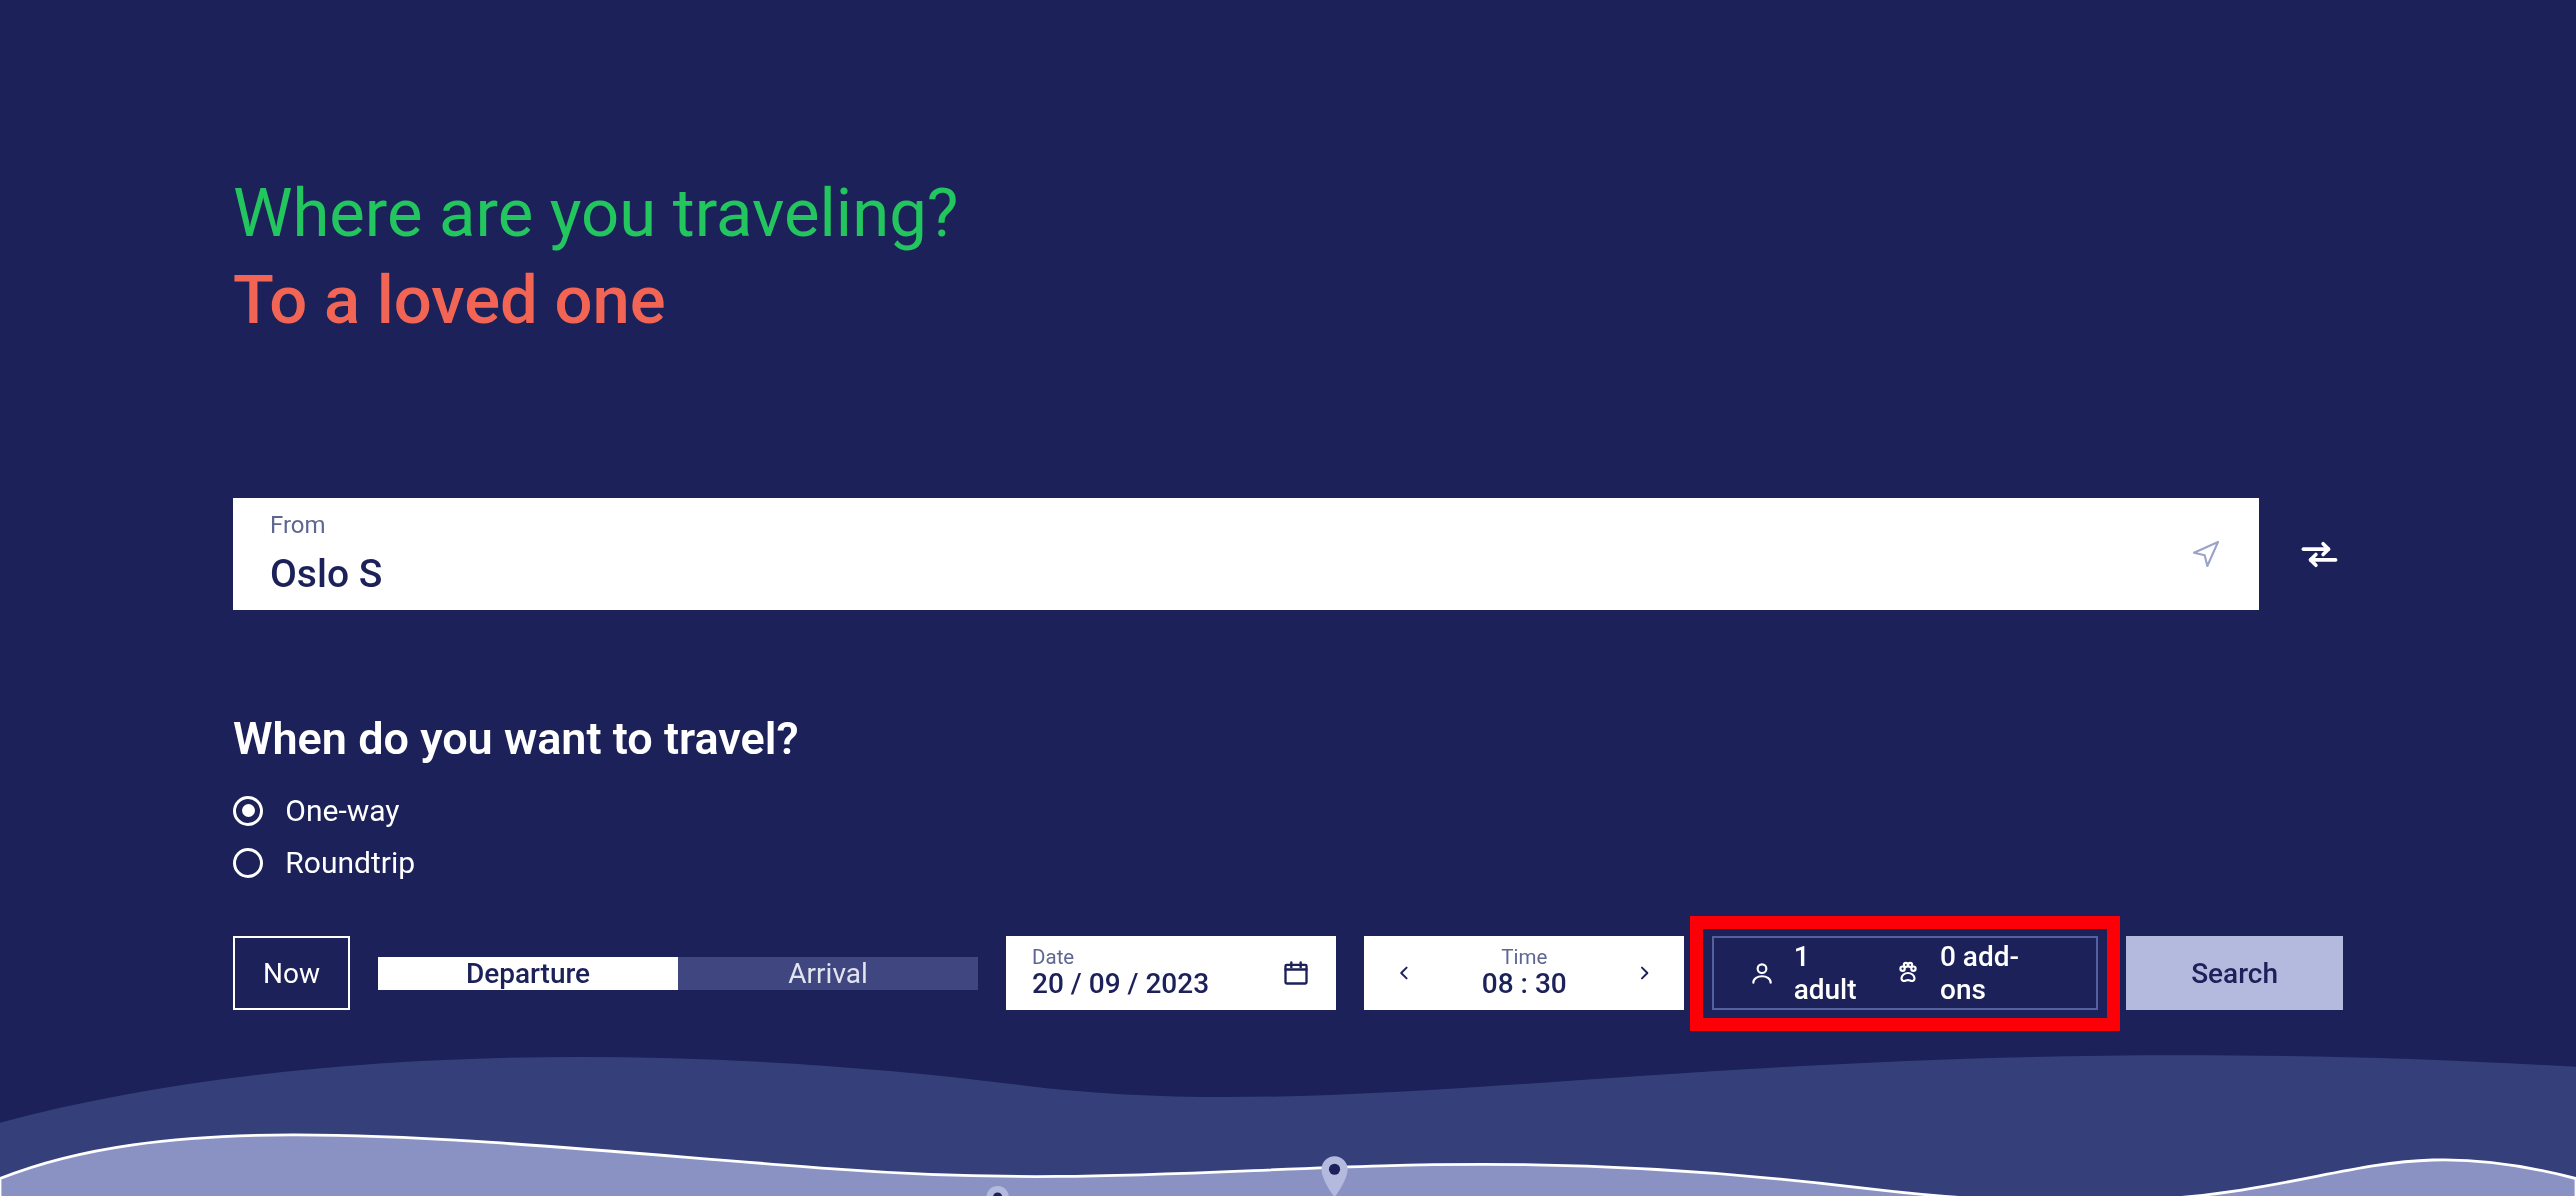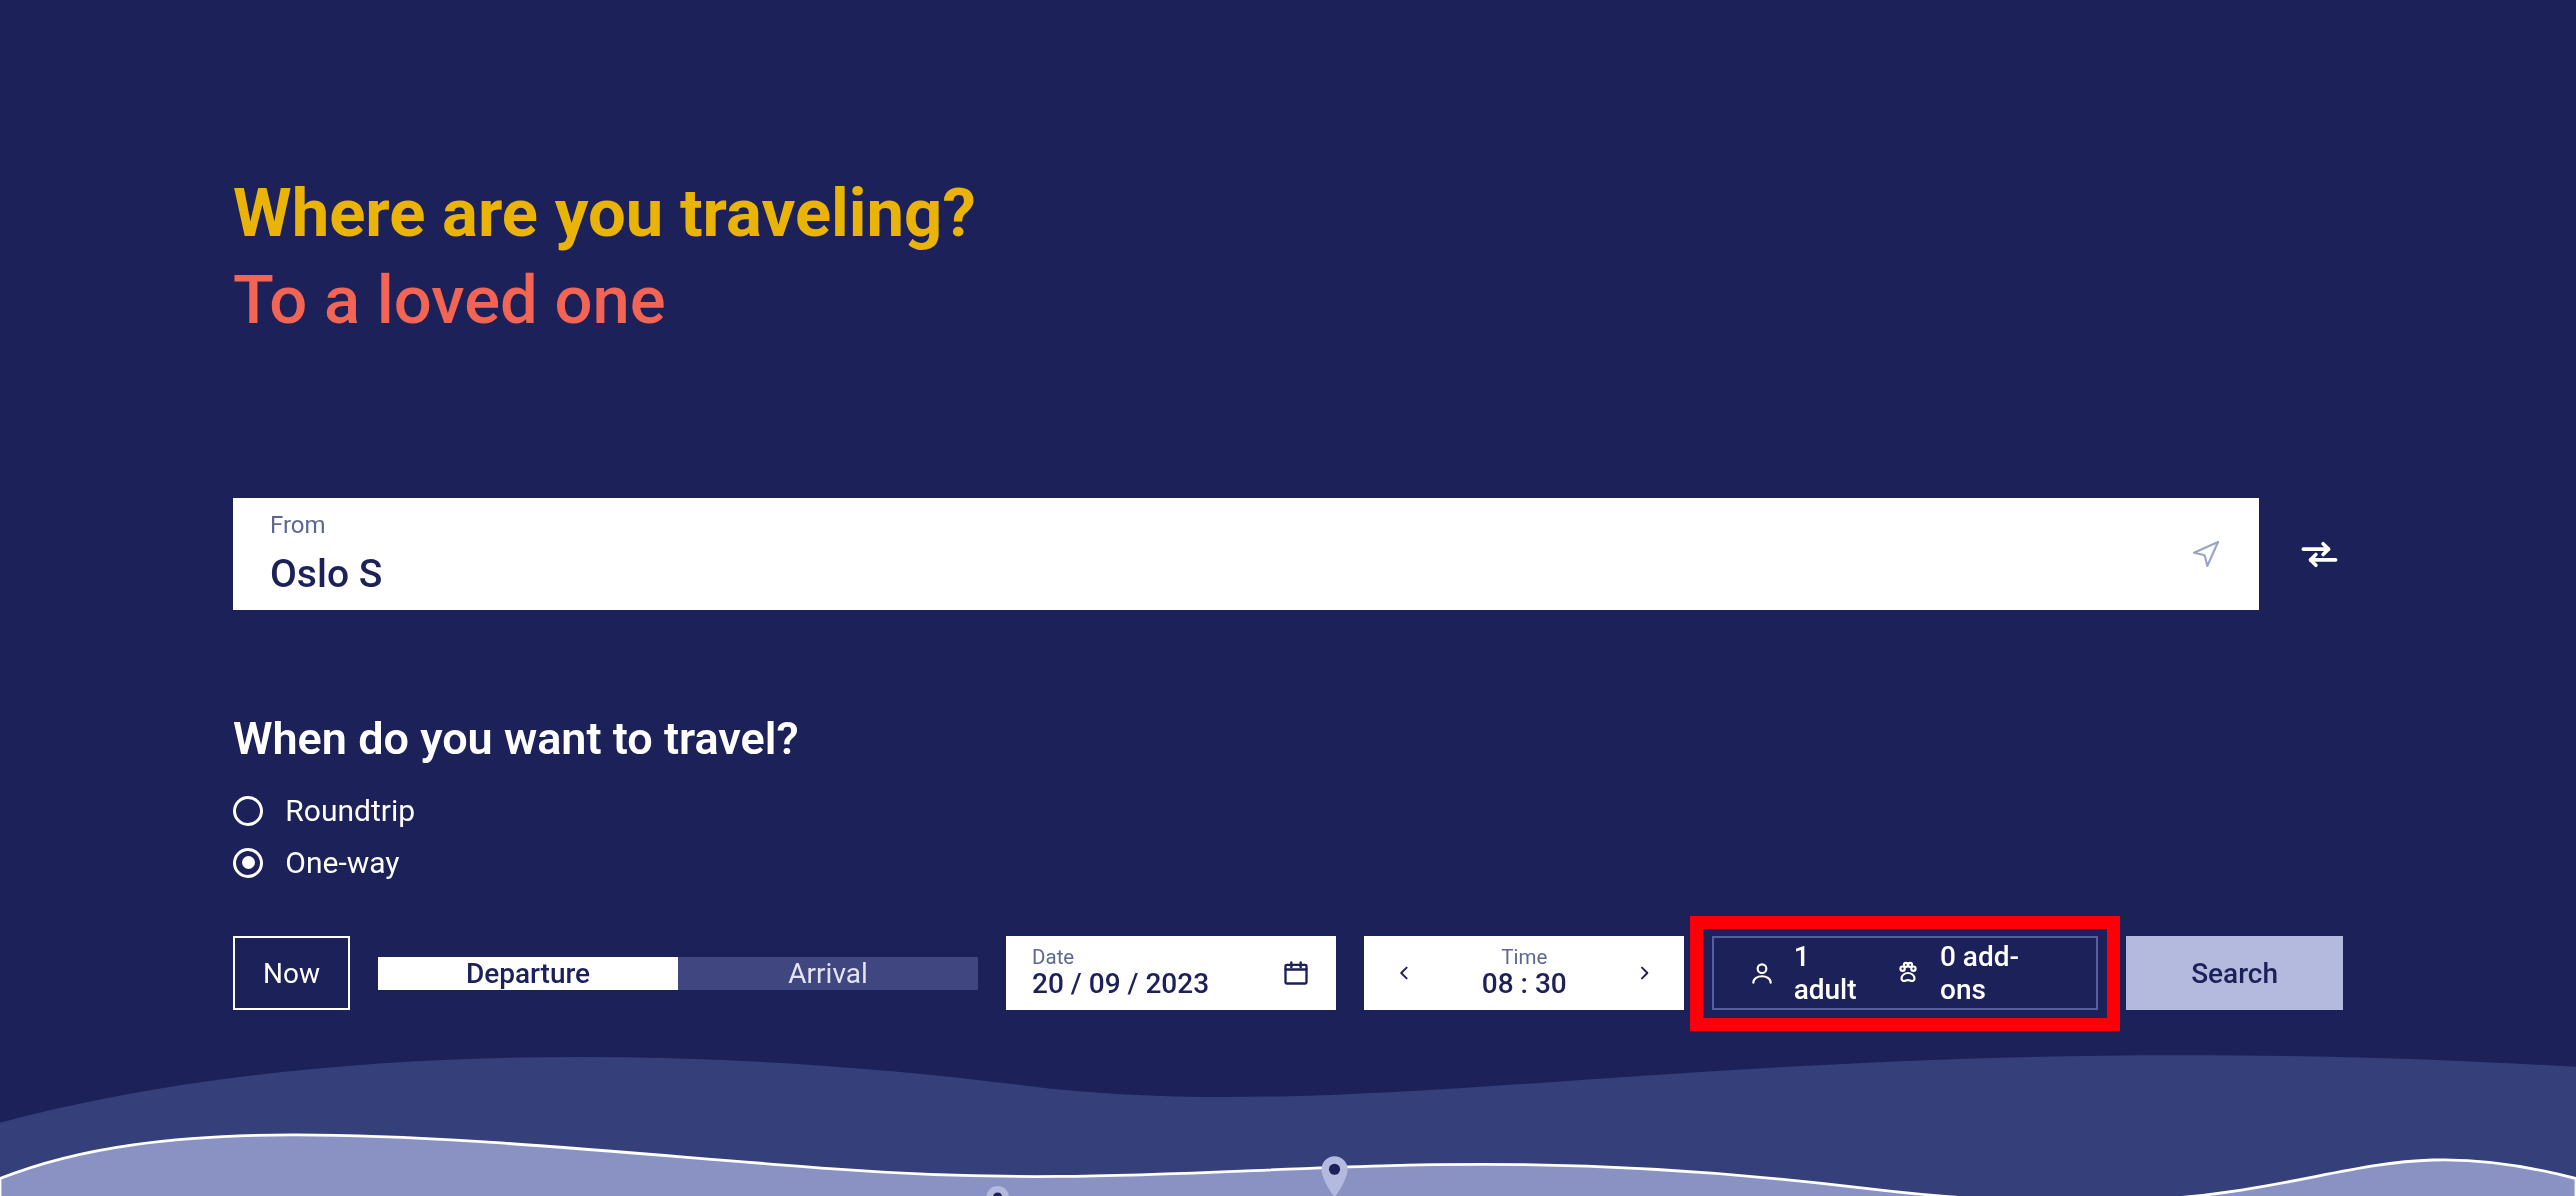--- a/index.html
+++ b/index.html
@@ -11,23 +11,23 @@
     position:relative;
   }
   .content {
     padding: 177px 233px 0 233px;
     box-sizing:border-box;
     position:relative;
     z-index:2;
   }
   .heading-line1 {
     font-size:67px;
-    font-weight:700;
+    font-weight:400;
     line-height:1.1;
-    color:#eab308;
+    color:#22c55e;
     margin:0;
   }
   .heading-line2 {
     font-size:67px;
     font-weight:500;
     line-height:1.2;
     color:#f26554;
     margin:9.3px 0 0 0;
   }
 
@@ -214,28 +214,28 @@
           <path d="M10 12l-3 3 3 3"></path>
       </svg>
     </div>
 
   </div>
 
   <div class="subheading">When do you want to travel?</div>
 
   <div class="radio-group">
     <div class="radio-item">
-      <span class="radio-outer"></span>
-      <span>Roundtrip</span>
-    </div>
-    <div class="radio-item">
       <span class="radio-outer">
           <span class="radio-inner"></span>
         </span>
       <span>One-way</span>
+    </div>
+    <div class="radio-item">
+      <span class="radio-outer"></span>
+      <span>Roundtrip</span>
     </div>
   </div>
 
   <div class="controls-row">
     <div class="ctrl now-btn">Now</div>
 
     <div class="ctrl dep-arr" style="padding:0;">
       <div class="tab tab-active">Departure</div>
       <div class="tab tab-inactive">Arrival</div>
     </div>

